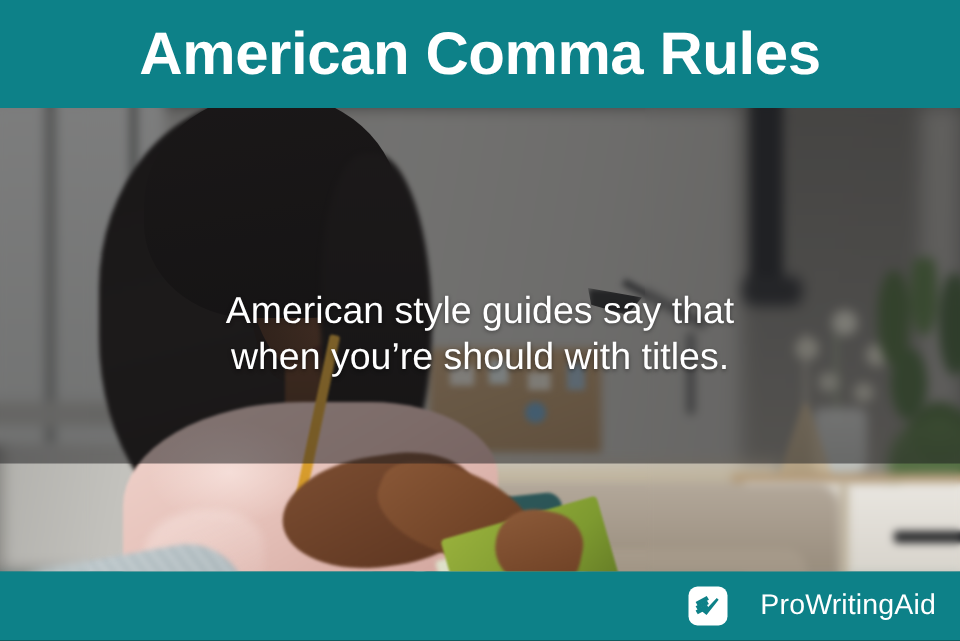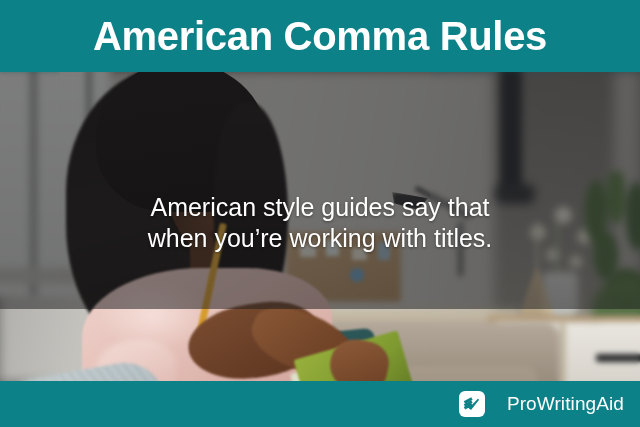--- a/index.html
+++ b/index.html
@@ -541,21 +541,21 @@
 
   <div class="header-band">
     <div class="poster-title">American Comma Rules</div>
   </div>
 
   <div class="caption">
     <div class="cap-line">
       <span>American style guides say that</span>
     </div>
     <div class="cap-line">
-      <span>when you’re working with titles.</span>
+      <span>when you’re should with titles.</span>
     </div>
   </div>
 
   <div class="footer-band">
     <div class="logo">
       <div class="logo-mark">
         <svg width="19" height="19" viewBox="0 0 24 24">
           <path d="M2.2 15.2 L11.6 10.1 L13.4 13.3 L4.0 18.4 Z" fill="#0d8188"></path>
           <path d="M2.2 11.6 L11.6 6.5 L13.4 9.7 L4.0 14.8 Z" fill="#0d8188"></path>
           <path d="M2.2 8.0 L11.6 2.9 L13.4 6.1 L4.0 11.2 Z" fill="#0d8188"></path>

